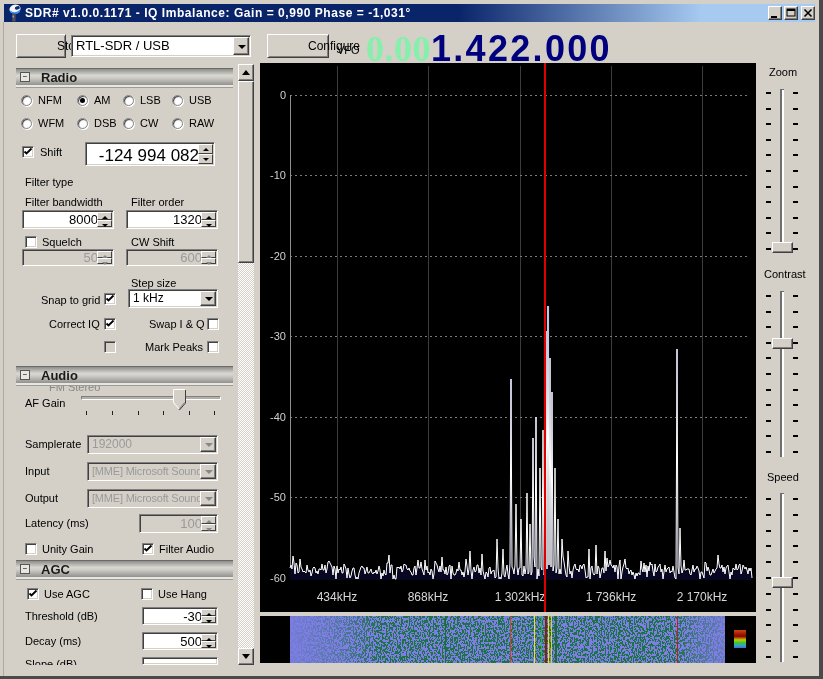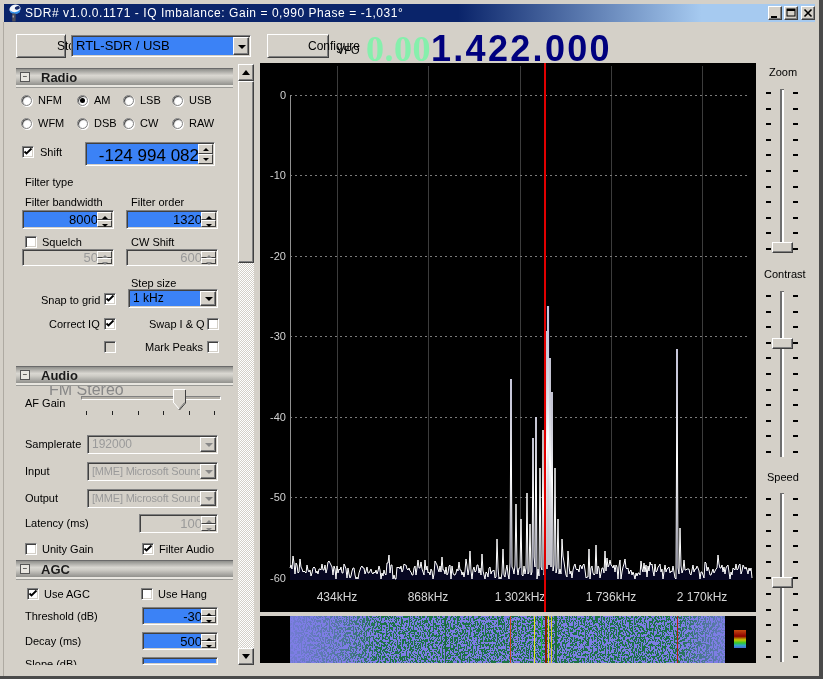--- a/index.html
+++ b/index.html
@@ -12,40 +12,40 @@
 }
 .abs { position:absolute; }
 
 
 #titlebar {
   position:absolute; left:4px; top:4px; width:811px; height:18px;
   background:linear-gradient(90deg,#0a246a 0%,#0a246a 56%,#a6caf0 86%);
 }
 #title-text {
   position:absolute; left:21px; top:2px; color:#fff; font-size:12px;
-  font-weight:normal; letter-spacing:0.55px; white-space:nowrap;
+  font-weight:bold; letter-spacing:0.55px; white-space:nowrap;
 }
 .tbtn {
   position:absolute; top:2px; width:14px; height:14px; background:#d4d0c8;
   border-top:1px solid #fff; border-left:1px solid #fff;
   border-right:1px solid #404040; border-bottom:1px solid #404040;
   box-shadow:inset -1px -1px 0 #808080;
   font-size:9px; text-align:center; color:#000;
 }
 
 
 .raised {
   background:#d4d0c8;
   border-top:1px solid #fff; border-left:1px solid #fff;
   border-right:1px solid #404040; border-bottom:1px solid #404040;
   box-shadow:inset 1px 1px 0 #d4d0c8, inset -1px -1px 0 #808080;
   padding-left:40px;
 }
 .sunken {
-  background:#3b82f6;
+  background:#ffffff;
   border-top:1px solid #808080; border-left:1px solid #808080;
   border-right:1px solid #fff; border-bottom:1px solid #fff;
   box-shadow:inset 1px 1px 0 #404040, inset -1px -1px 0 #d4d0c8;
 }
 .btn { font-size:12px; color:#000; text-align:center; }
 
 
 #stop-btn { left:16px; top:34px; width:50px; height:24px; line-height:22px; }
 #combo1 { left:71px; top:35px; width:180px; height:22px; }
 #configure-btn { left:267px; top:34px; width:62px; height:24px; line-height:22px; }
@@ -77,21 +77,21 @@
   background:#e8e6e0; border-bottom:1px solid #9a9a96;
 }
 .grp-title { position:absolute; left:25px; top:1px; font-size:13px; font-weight:bold; color:#1a1a1a; }
 .grp-min {
   position:absolute; left:4px; top:3px; width:10px; height:10px; background:#e8e6e0;
   border:1px solid #555; font-size:8px; line-height:7px; text-align:center; color:#000;
 }
 
 
 .lbl { position:absolute; font-size:11px; color:#000; white-space:nowrap; }
-.lbl-gray { position:absolute; font-size:16px; color:#888; white-space:nowrap;margin-top:40px; }
+.lbl-gray { position:absolute; font-size:11px; color:#888; white-space:nowrap;margin-top:40px; }
 .radio { position:absolute; width:11px; height:11px; border-radius:50%; background:#fff;
   border:1px solid #808080; box-shadow:inset 1px 1px 1px #404040, 1px 1px 0 #fff; }
 .radio .dot { position:absolute; left:2px; top:2px; width:5px; height:5px; border-radius:50%; background:#000; }
 .check { position:absolute; width:12px; height:12px; background:#fff;
   border-top:1px solid #808080; border-left:1px solid #808080;
   border-right:1px solid #fff; border-bottom:1px solid #fff;
   box-shadow:inset 1px 1px 0 #404040, inset -1px -1px 0 #d4d0c8; }
 .check.gray { background:#d4d0c8; }
 .check svg { position:absolute; left:0px; top:0px; }
 .spin { position:absolute; height:24px; }

